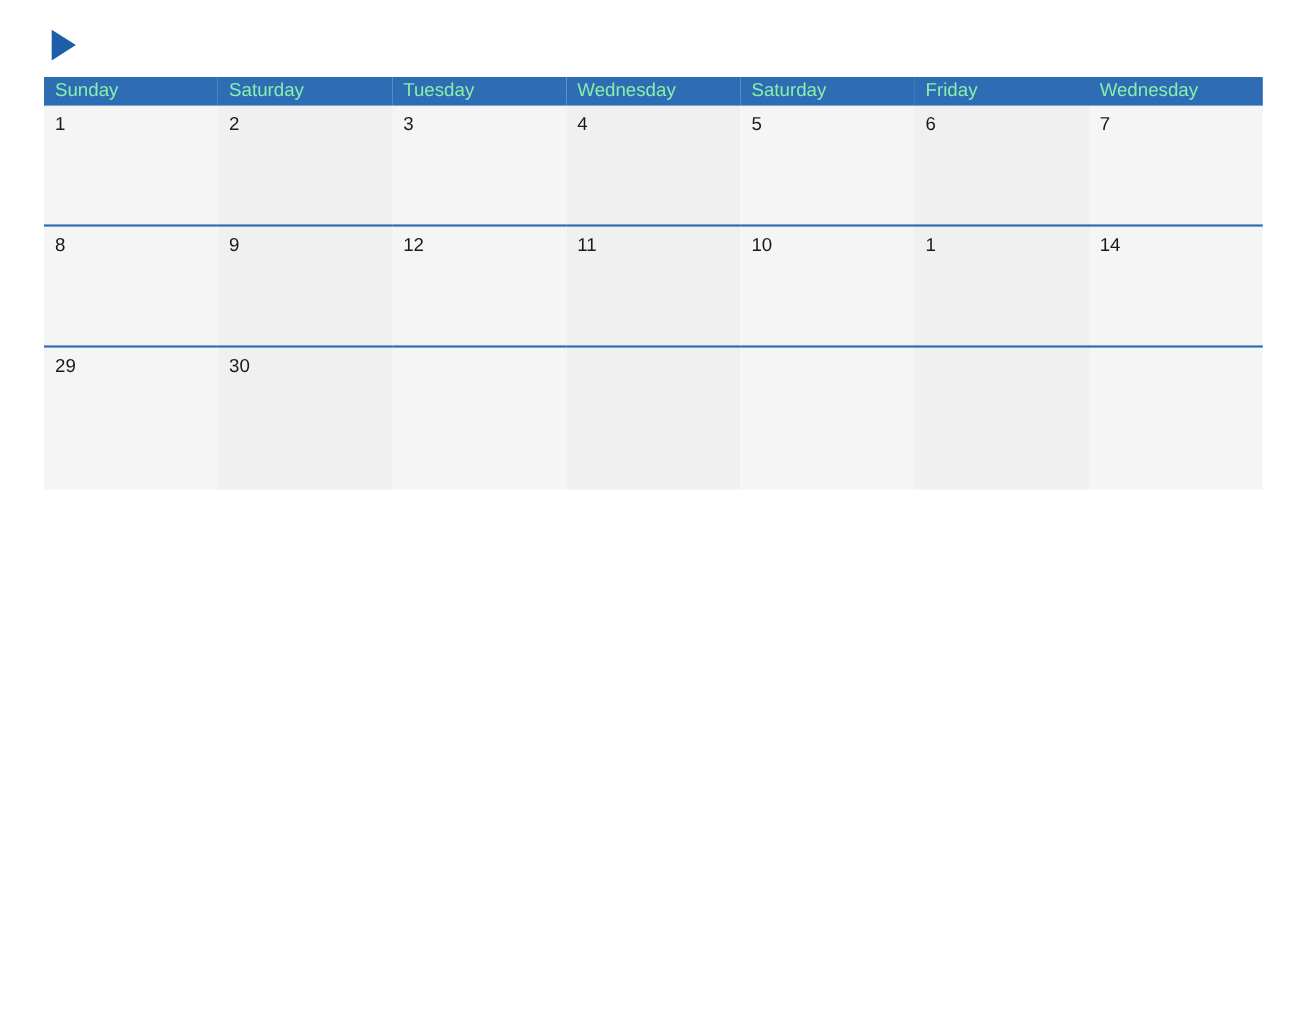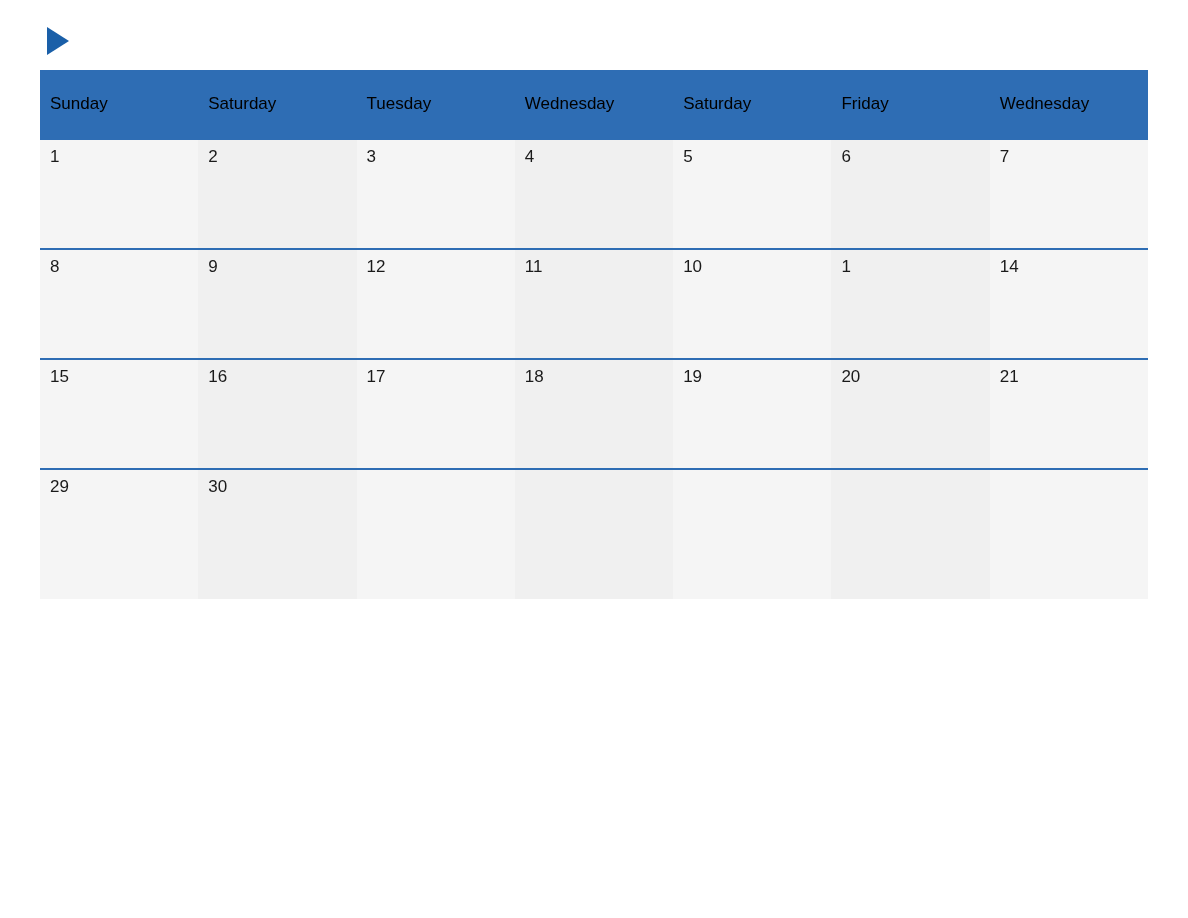--- a/index.html
+++ b/index.html
@@ -62,24 +62,24 @@
       letter-spacing: 1px;
     }
 
     .calendar {
       width: 100%;
       border-collapse: collapse;
     }
 
     .calendar thead tr th {
       background-color: #2e6db4;
-      color: #000000;
+      color: #86efac;
       font-size: 17px;
       font-weight: normal;
-      padding: 24px 10px;
+      padding: 2px 10px;
       text-align: left;
       border: none;
     }
 
     .calendar tbody tr td {
       border-top: 2px solid #2e6db4;
       vertical-align: top;
       padding: 7px 10px;
       height: 110px;
       background-color: #f5f5f5;
@@ -140,29 +140,20 @@
       </tr>
       <tr>
         <td><span class="day-number">8</span></td>
         <td><span class="day-number">9</span></td>
         <td><span class="day-number">12</span></td>
         <td><span class="day-number">11</span></td>
         <td><span class="day-number">10</span></td>
         <td><span class="day-number">1</span></td>
         <td><span class="day-number">14</span></td>
       </tr>
-      <tr>
-        <td><span class="day-number">15</span></td>
-        <td><span class="day-number">16</span></td>
-        <td><span class="day-number">17</span></td>
-        <td><span class="day-number">18</span></td>
-        <td><span class="day-number">19</span></td>
-        <td><span class="day-number">20</span></td>
-        <td><span class="day-number">21</span></td>
-      </tr>
       <tr class="last-row">
         <td><span class="day-number">29</span></td>
         <td><span class="day-number">30</span></td>
         <td></td>
         <td></td>
         <td></td>
         <td></td>
         <td></td>
       </tr>
     </tbody>

